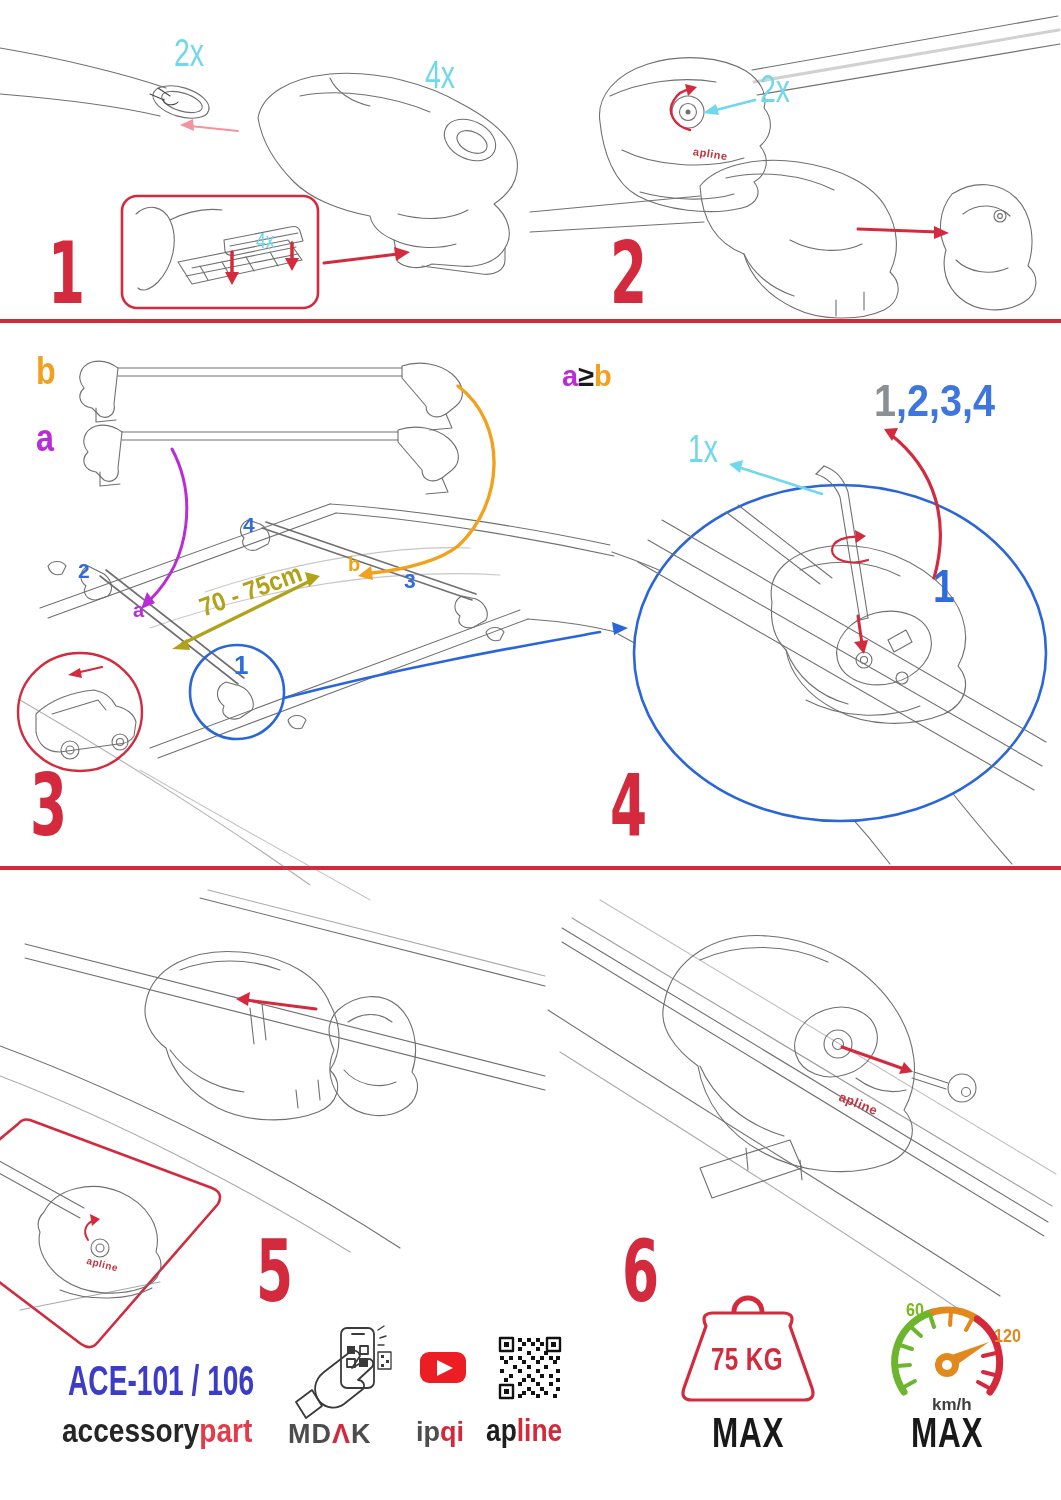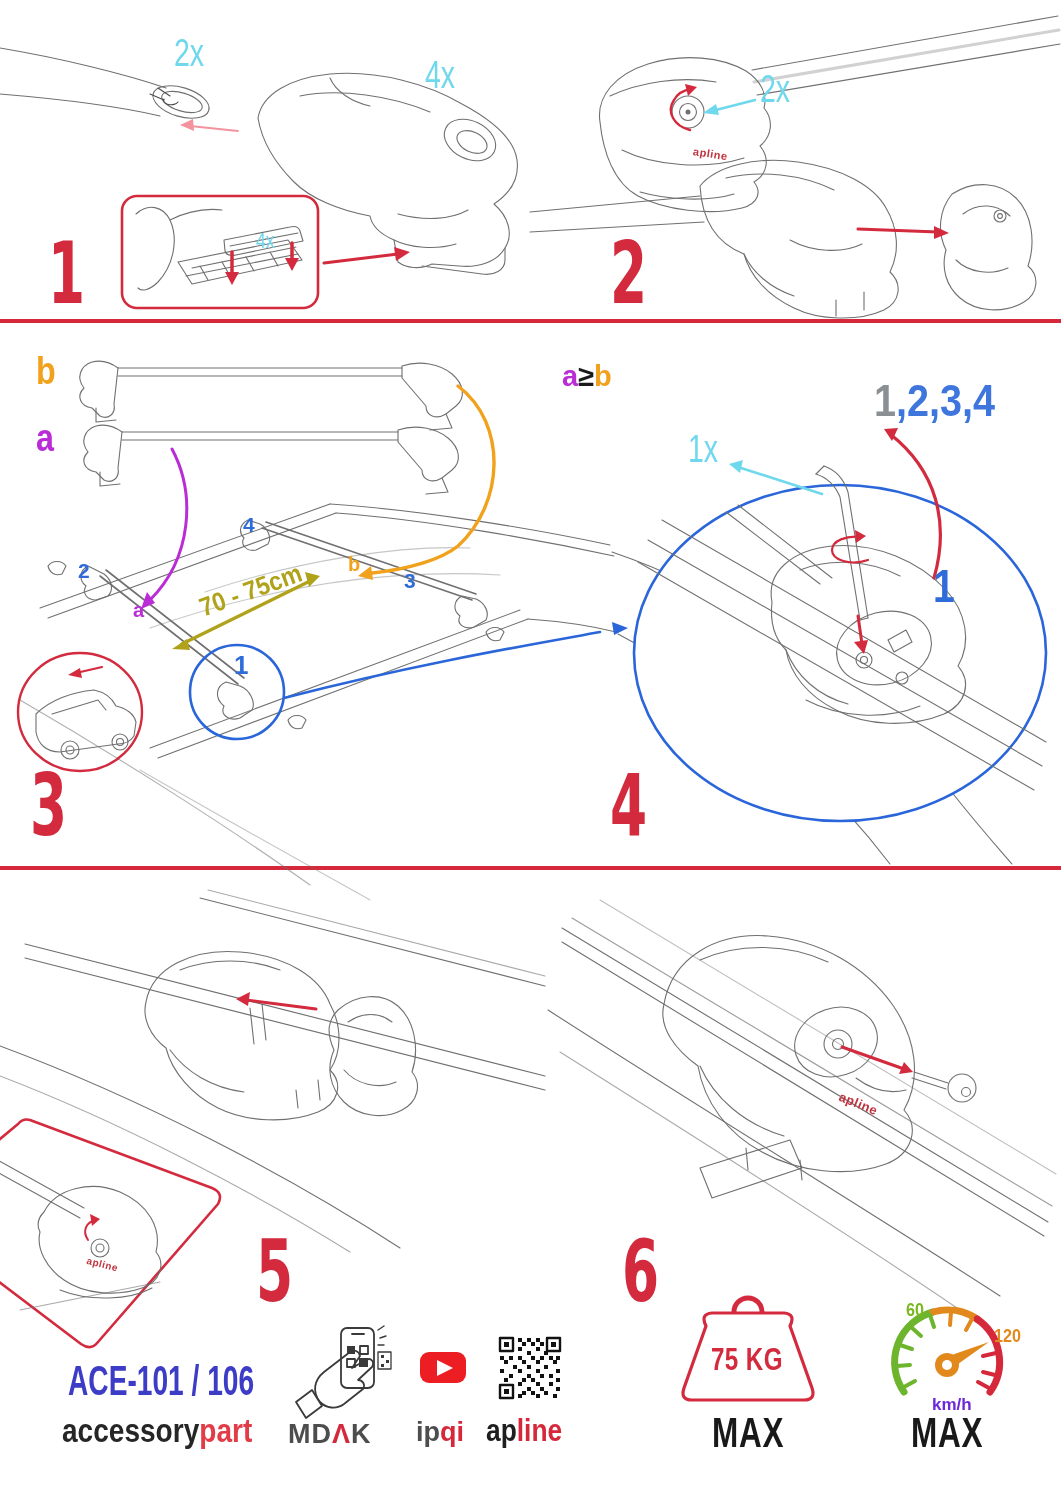--- a/index.html
+++ b/index.html
@@ -26,21 +26,21 @@
   .brandrow{font-size:33px;font-weight:700;transform:scaleX(.85)}
   .brandrow .k{color:#262626}.brandrow .r{color:#e23c49}
   .logo{font-size:27px;font-weight:700;color:#4d4d4d}
   .logo .r{color:#d5293b}
   .apfoot{font-size:31px;font-weight:700;transform:scaleX(.85)}
   .apfoot .k{color:#1f1f1f}.apfoot .r{color:#d5293b}
   .kg{font-size:31px;font-weight:700;color:#d32a3e;transform:scaleX(.78);letter-spacing:.5px}
   .maxx{font-size:42px;font-weight:700;color:#191919;transform:scaleX(.75);letter-spacing:1px}
   .sp{font-size:19px;font-weight:700;transform:scaleX(.85)}
   .green{color:#7ab821}.dorange{color:#e2891d}
-  .kmh{font-size:17px;font-weight:700;color:#6d28d9}
+  .kmh{font-size:17px;font-weight:700;color:#404040}
 </style>
 </head>
 <body>
 
 <div class="page">
 
 <svg class="art" width="1061" height="1500" viewBox="0 0 1061 1500" fill="none" stroke="#707070" stroke-width="1.1" stroke-linecap="round" stroke-linejoin="round">
 
   <rect x="0" y="319" width="1061" height="4" fill="#d5293b" stroke="none"></rect>
   <rect x="0" y="866" width="1061" height="4" fill="#d5293b" stroke="none"></rect>

